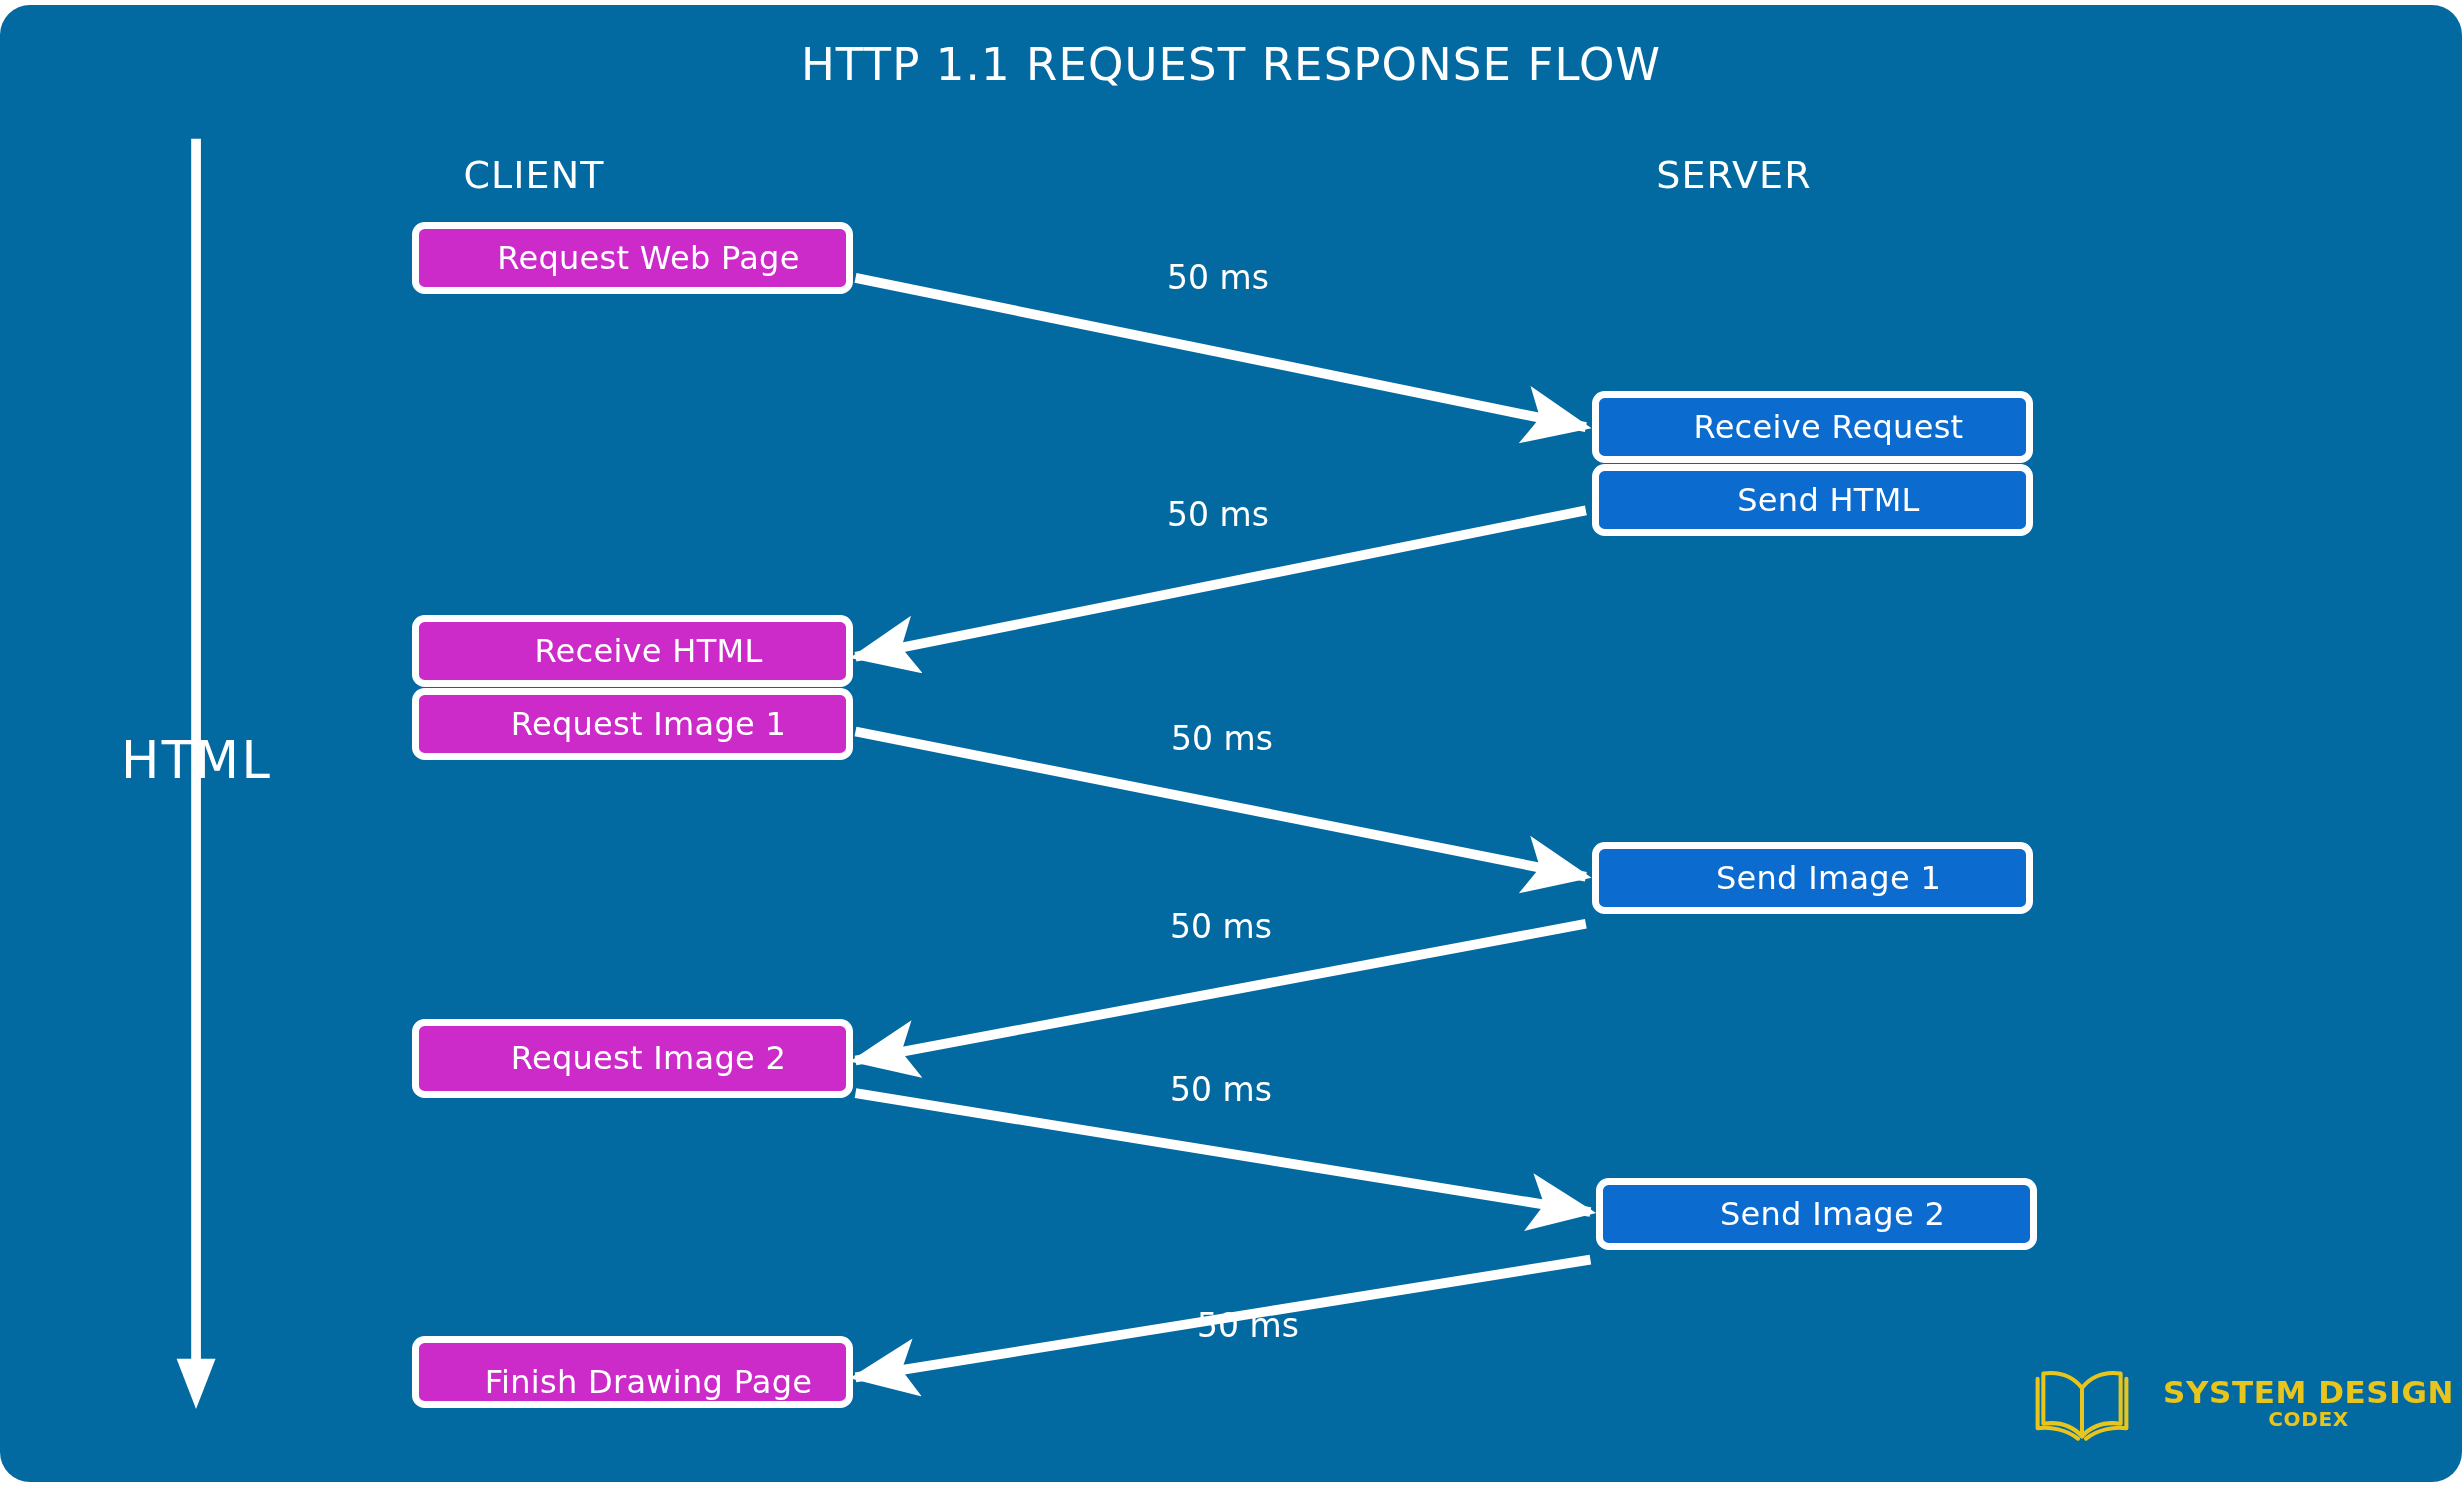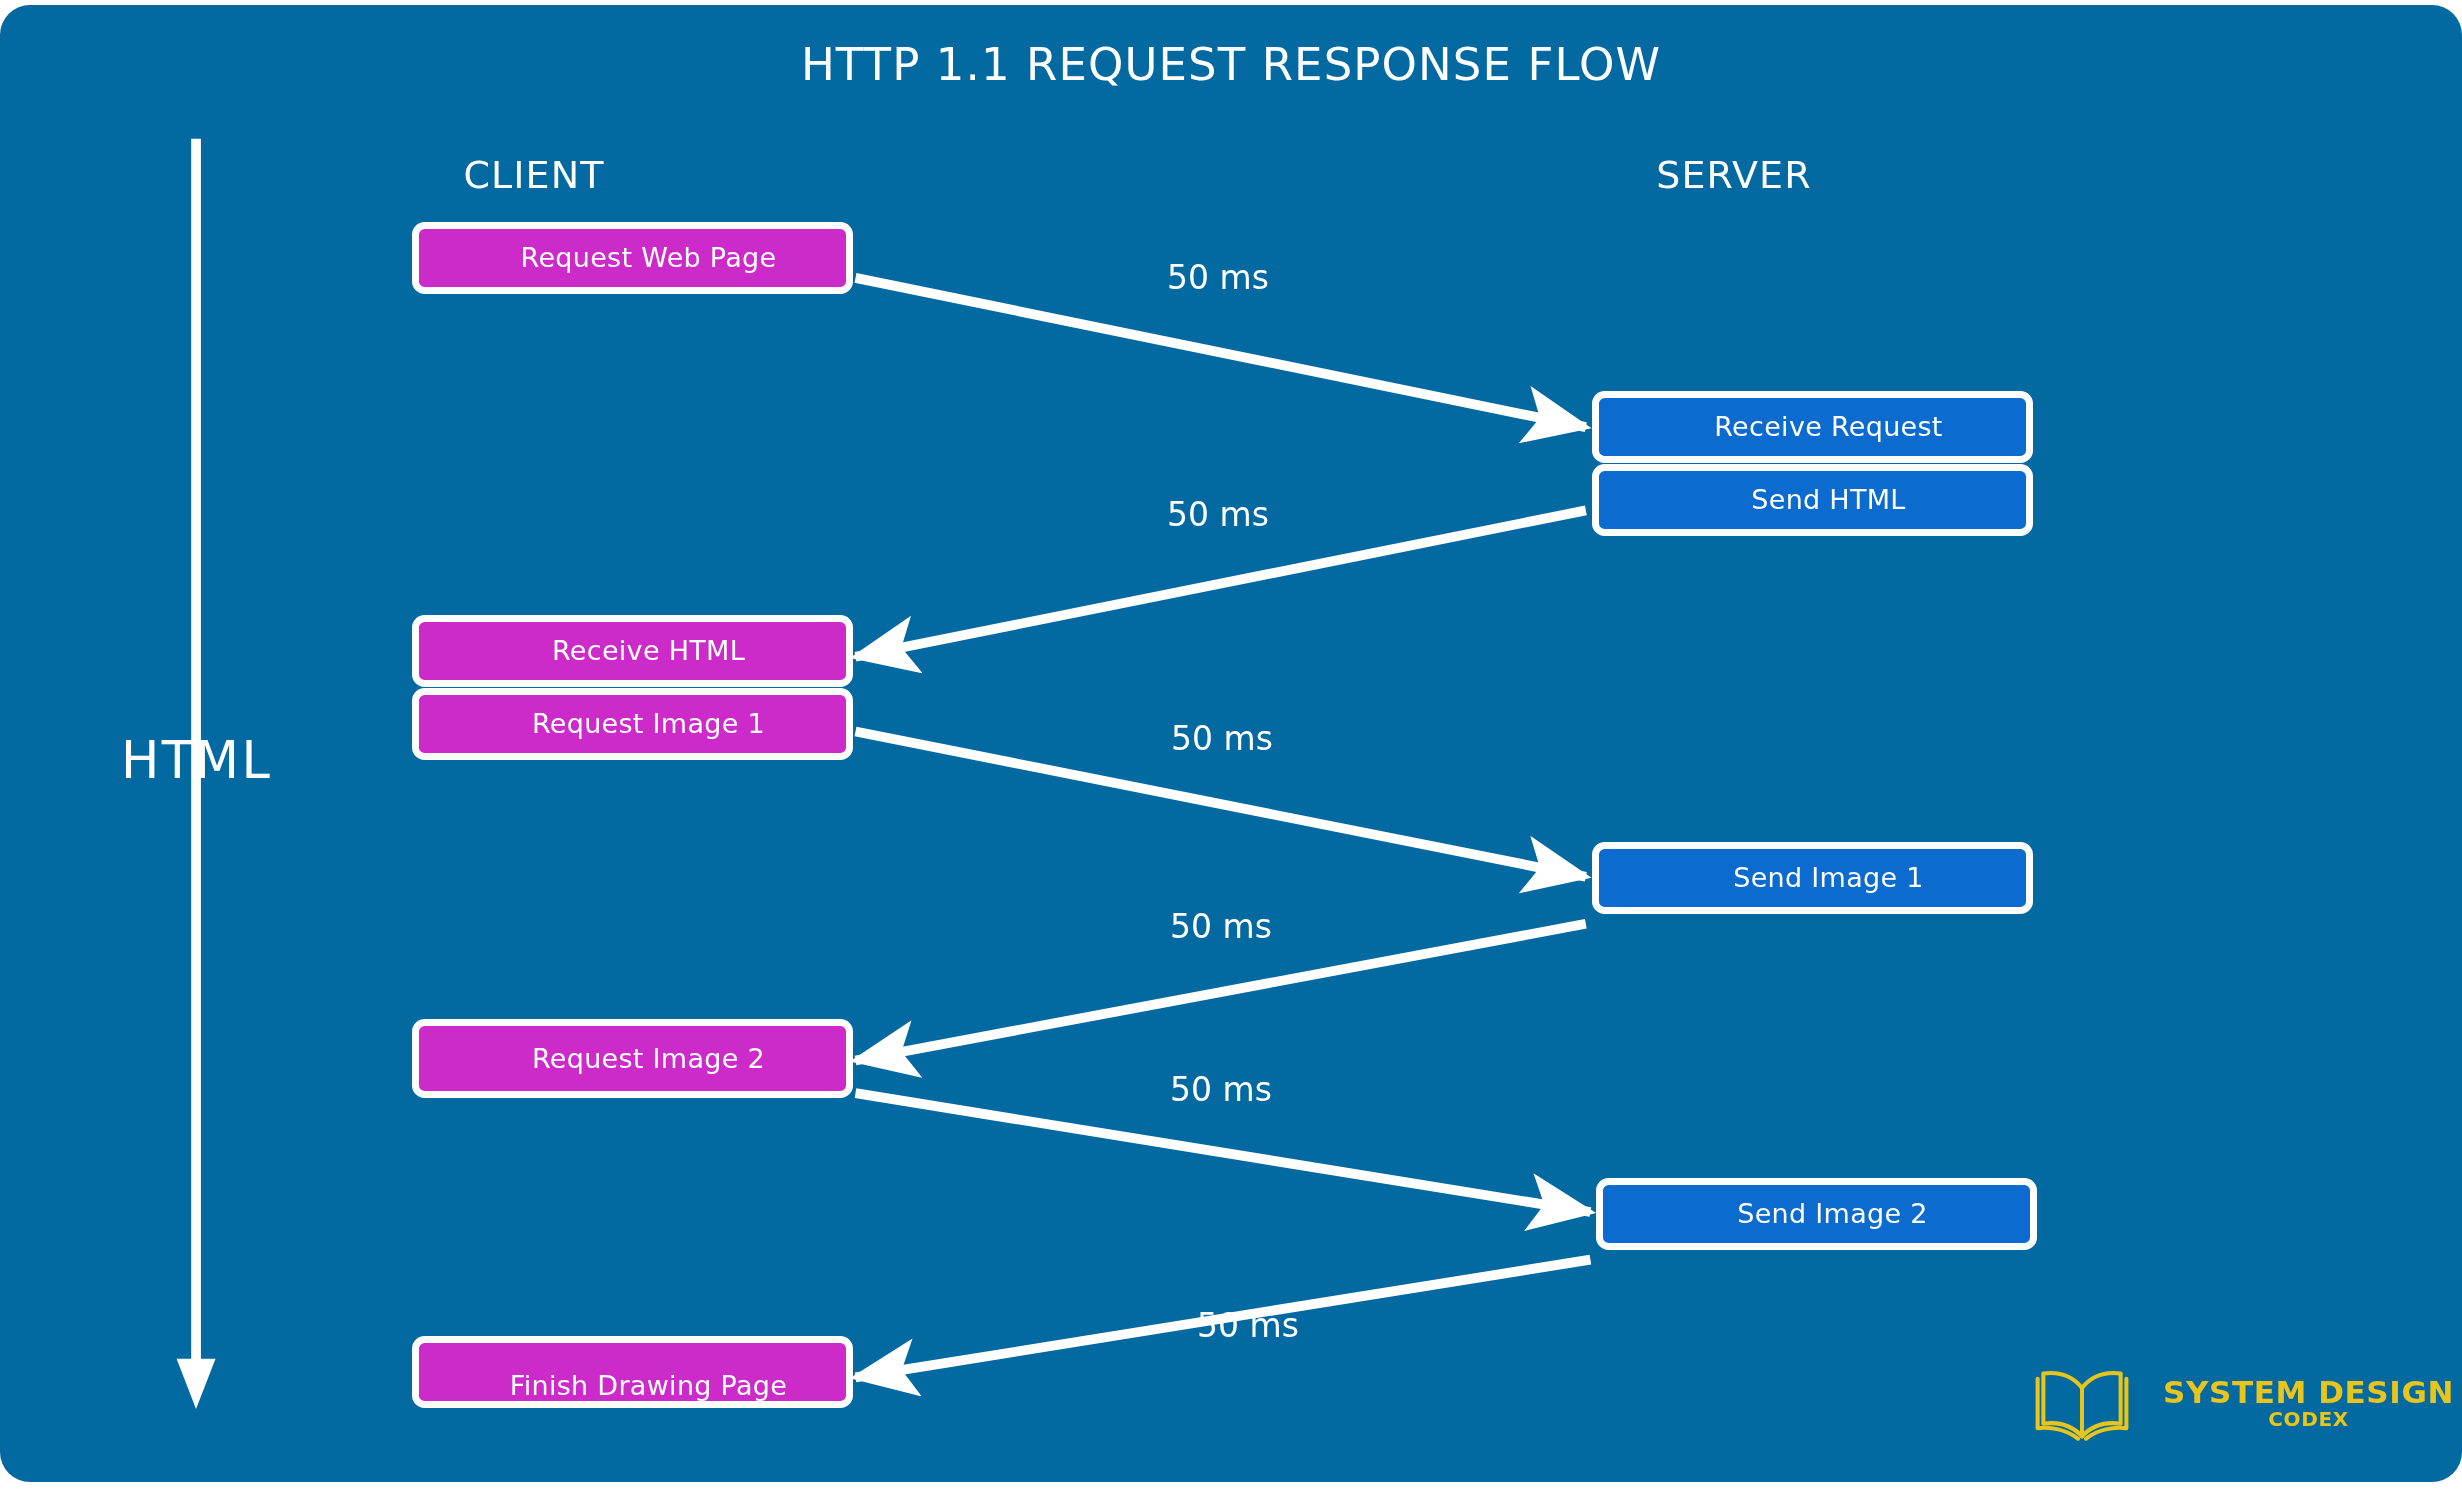--- a/index.html
+++ b/index.html
@@ -82,21 +82,21 @@
     pointer-events: none;
   }
 
   
   .node {
     position: absolute;
     box-sizing: border-box;
     border: 7.5px solid #ffffff;
     border-radius: 12.6px;
     color: #ffffff;
-    font-size: 27px;
+    font-size: 32px;
     font-family: "DejaVu Sans", sans-serif;
     display: flex;
     align-items: center;
     justify-content: center;
     white-space: nowrap;
     letter-spacing: 0.3px;
     padding-left: 32px;
   }
   .node.client { background: #CC2BC9; }
   .node.server { background: #0B6BCE; }

